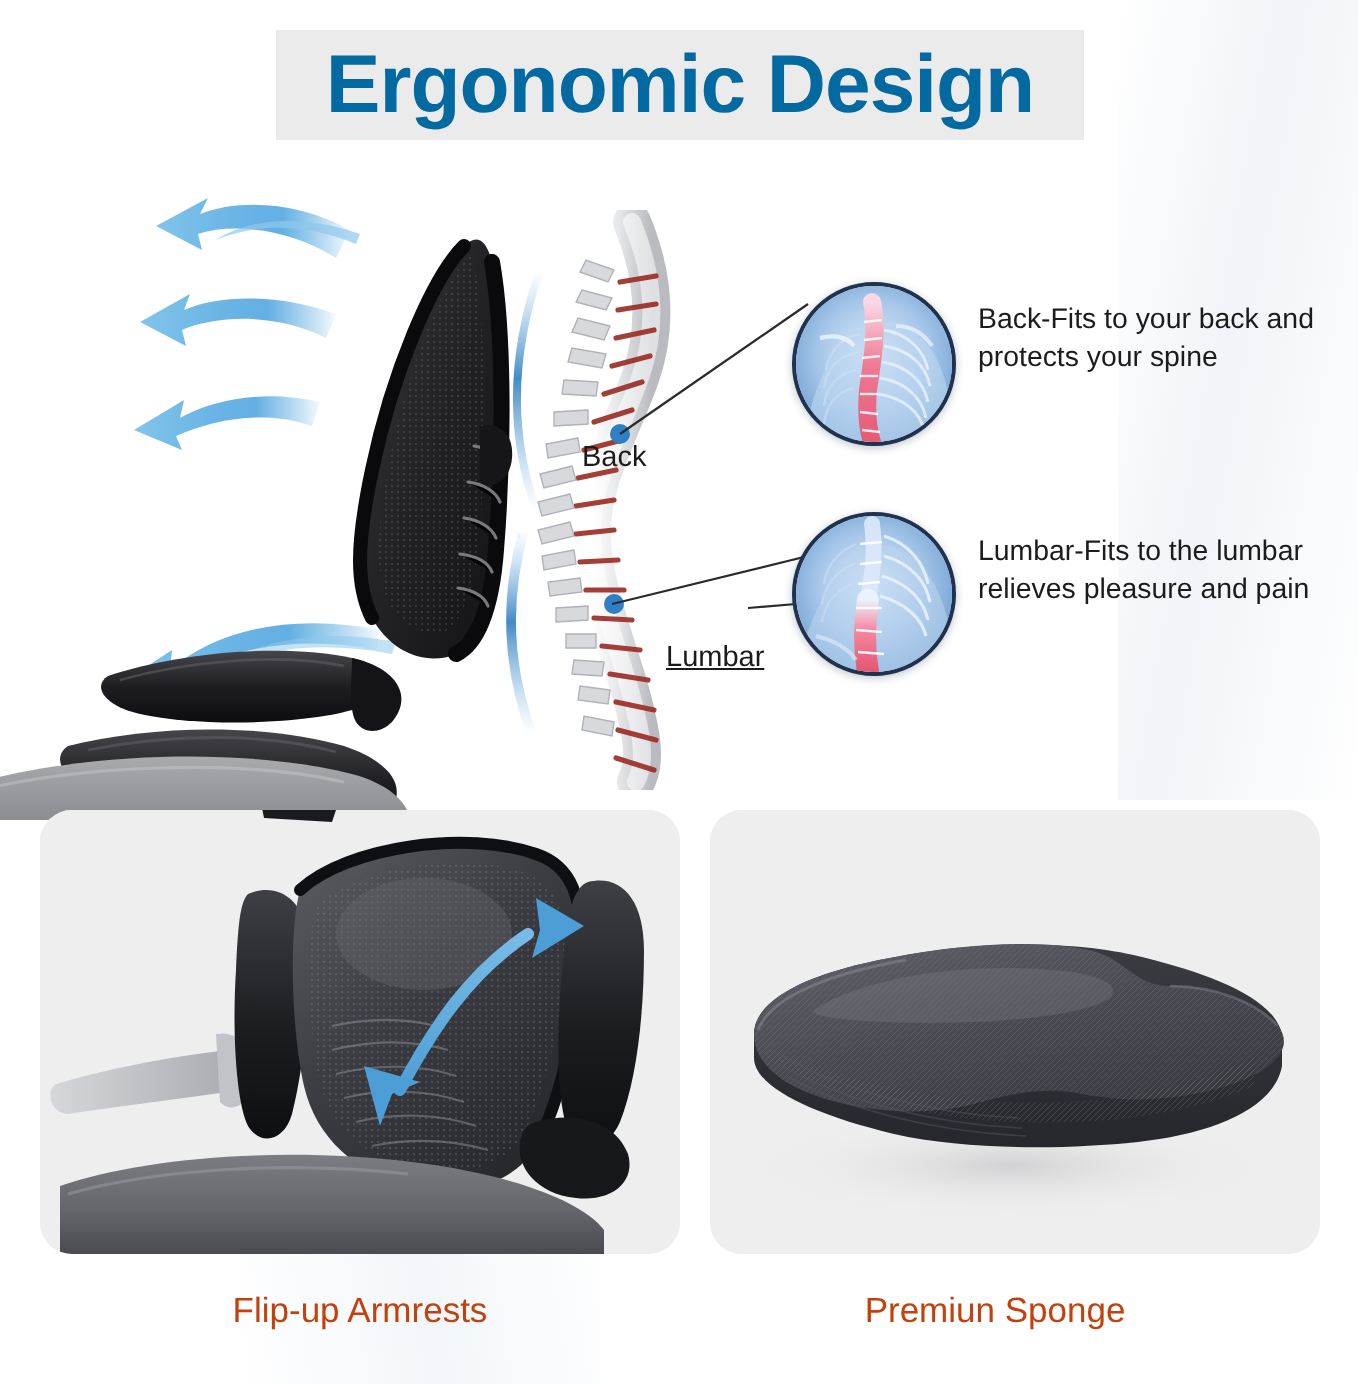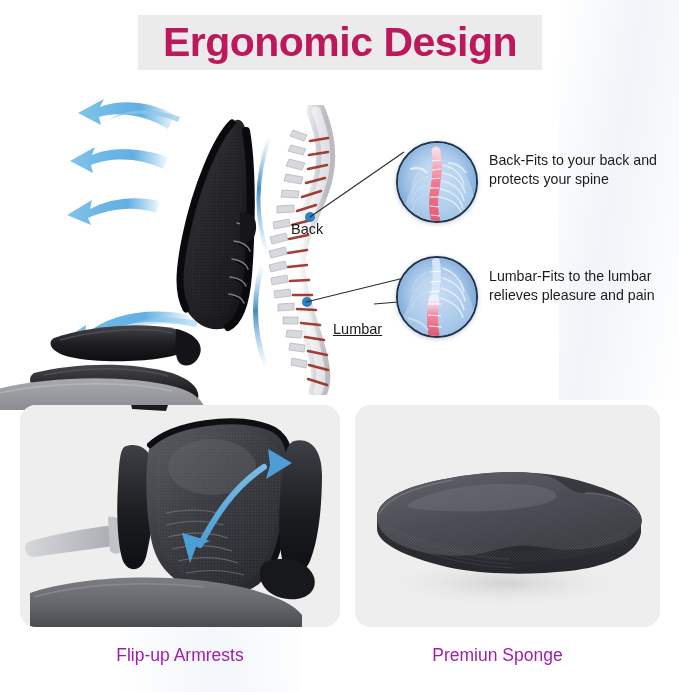--- a/index.html
+++ b/index.html
@@ -26,21 +26,21 @@
   }
 
   
   .title-band {
     position:absolute; left:138px; top:15px; width:404px; height:55px;
     background:#ebebeb;
   }
   .title-text {
     position:absolute; left:138px; top:13px; width:404px; height:58px;
     display:flex; align-items:center; justify-content:center;
-    font-size:41px; font-weight:bold; color:#be185d; letter-spacing:-.5px;
+    font-size:41px; font-weight:bold; color:#0369a1; letter-spacing:-.5px;
     white-space:nowrap;
   }
   .subtitle {
     position:absolute; left:0; top:79px; width:679px;
     text-align:center; font-size:16.5px; color:#2f2f2f;
   }
 
   
   .spine-label {
     position:absolute; font-size:14.5px; color:#1b1b1b; white-space:nowrap;
@@ -69,21 +69,21 @@
   
   .panel {
     position:absolute; top:405px; height:222px; border-radius:16px;
     background:#eeeeee;
     overflow:hidden;
   }
   #panel-armrest { left:20px;  width:320px; }
   #panel-sponge  { left:355px; width:305px; }
 
   .panel-caption {
-    position:absolute; top:645px; font-size:17.5px; color:#a21caf;
+    position:absolute; top:645px; font-size:17.5px; color:#c2410c;
     text-align:center; white-space:nowrap;
   }
   #caption-armrest { left:20px;  width:320px; }
   #caption-sponge  { left:345px; width:305px; }
 
   svg { display:block; }
   .abs { position:absolute; }
 </style>
 </head>
 <body>

